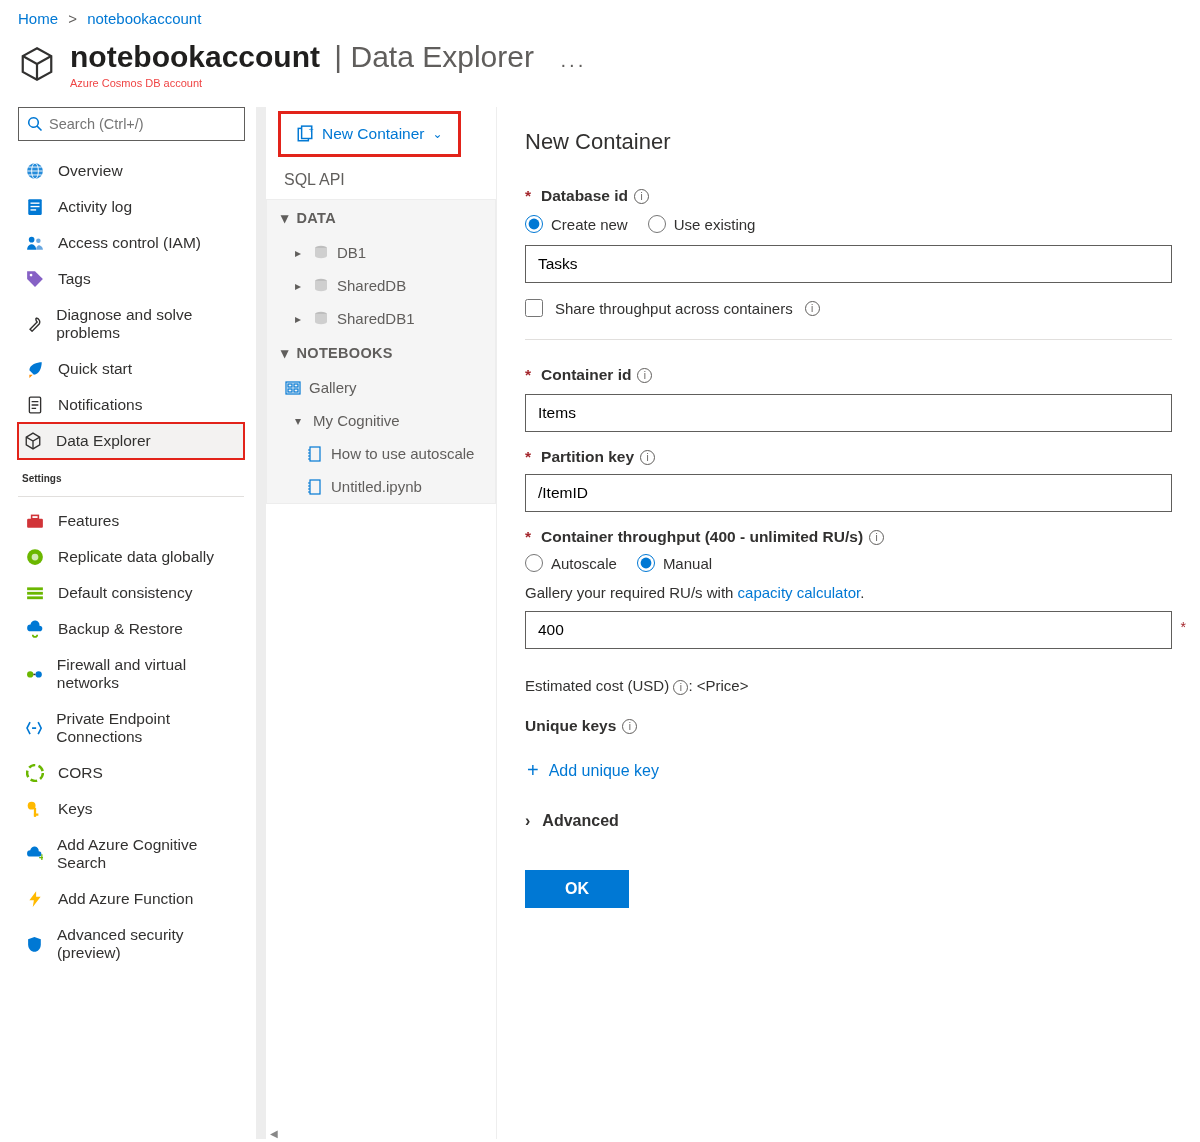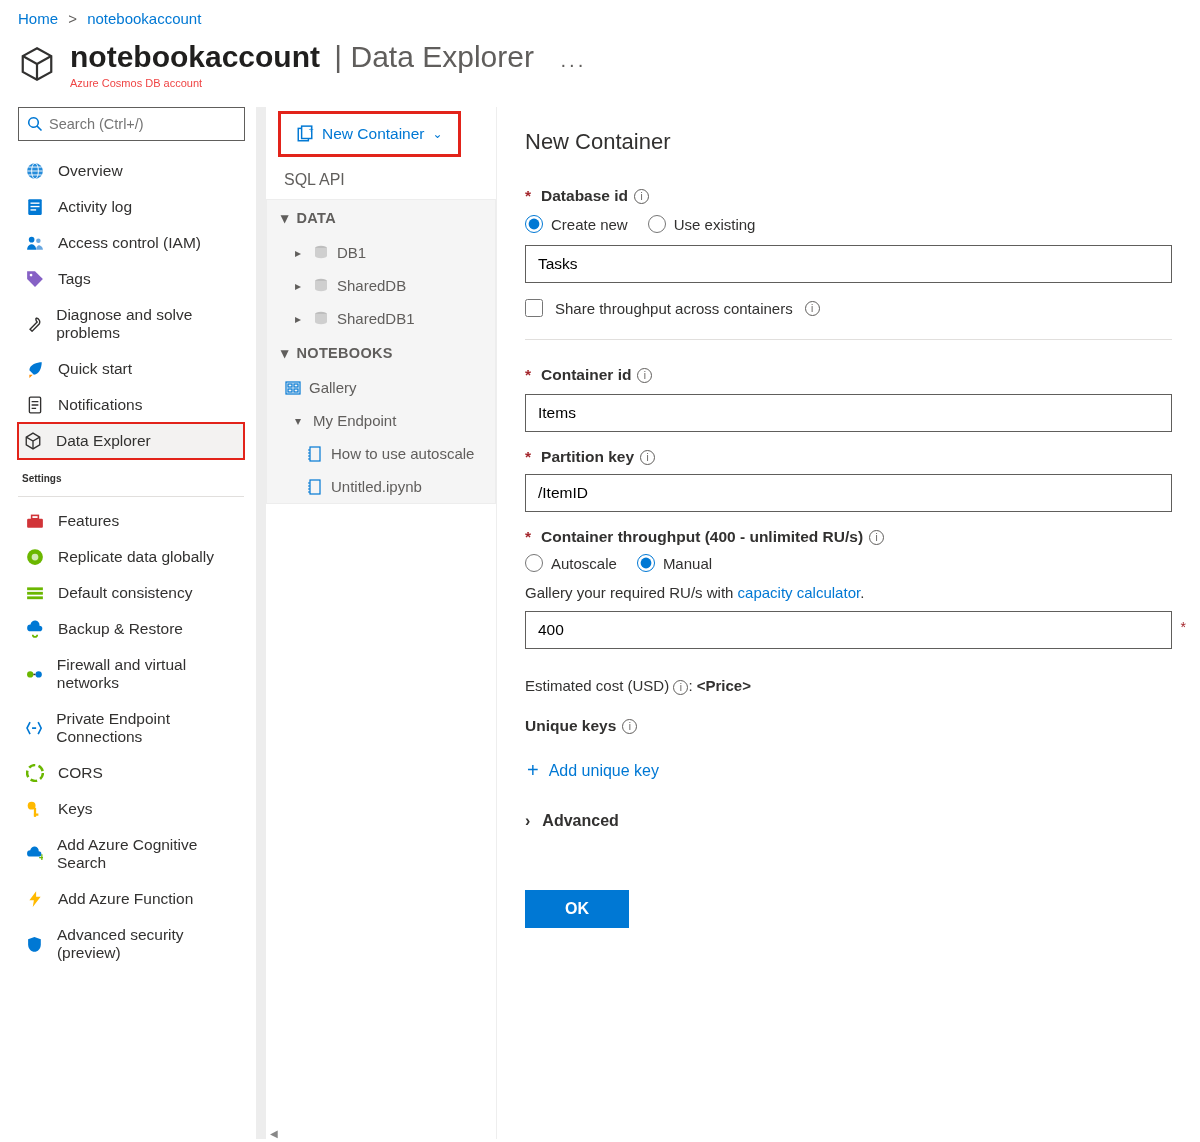--- a/index.html
+++ b/index.html
@@ -212,36 +212,36 @@
     padding: 0 12px;
     font-size:15.5px;
     margin-bottom:16px;
   }
   .check-row { display:flex; align-items:center; gap:12px; font-size:15px; margin-bottom:22px; }
   .panel-divider { border-top:1px solid #e1dfdd; margin: 0 0 26px; }
   .helper-text { font-size:15px; margin-bottom:10px; }
   .ru-row { position:relative; }
   .ru-row .req-aside { position:absolute; right:-14px; top:8px; color:#a4262c; }
   .cost-line { font-size:15px; margin: 12px 0 22px; }
-  .cost-line b { font-weight:700; }
+  .cost-line b { font-weight:400; }
   .add-key {
     display:flex; align-items:center; gap:10px;
     color:#0078d4; font-size:16px; cursor:pointer;
     padding: 14px 2px 24px;
   }
   .add-key .plus { font-size:20px; font-weight:300; }
   .advanced-row {
     display:flex; align-items:center; gap:12px;
     font-size:16px; font-weight:600; cursor:pointer;
     padding: 6px 0 40px;
   }
   .ok-btn {
     background:#0078d4; color:#fff; border:none;
     font-size:16px; font-weight:600;
-    padding: 10px 40px; cursor:pointer;margin-top:20px;
+    padding: 10px 40px; cursor:pointer;
   }
   .section-gap { margin-bottom: 8px; }
 </style>
 </head>
 <body>
 
 <div class="breadcrumb">
   <a>Home</a>
   <span class="sep">&gt;</span>
   <a>notebookaccount</a>
@@ -521,21 +521,21 @@
               <rect x="3" y="4" width="4" height="3"></rect>
               <rect x="9" y="4" width="4" height="3"></rect>
               <rect x="3" y="9" width="4" height="3"></rect>
               <rect x="9" y="9" width="4" height="3"></rect>
             </svg>
           </span>
           <span>Gallery</span>
         </div>
       <div class="tree-row level2">
           <span class="caret">▾</span>
-          <span>My Endpoint</span>
+          <span>My Cognitive</span>
         </div>
       <div class="tree-row level3">
           <span class="nb-icon">
             <svg viewBox="0 0 16 16" fill="none" stroke="#0078d4" stroke-width="1.2">
               <rect x="3" y="1" width="10" height="14"></rect>
               <path d="M3 4 H1 M3 7 H1 M3 10 H1 M3 13 H1"></path>
             </svg>
           </span>
           <span>How to use autoscale</span>
         </div>

